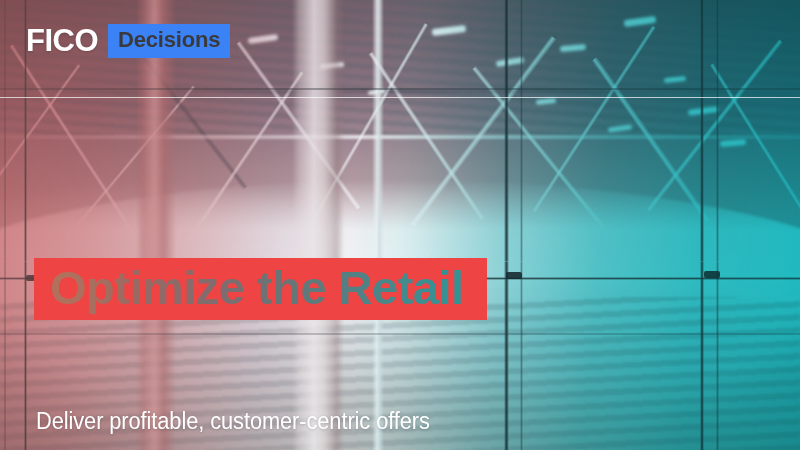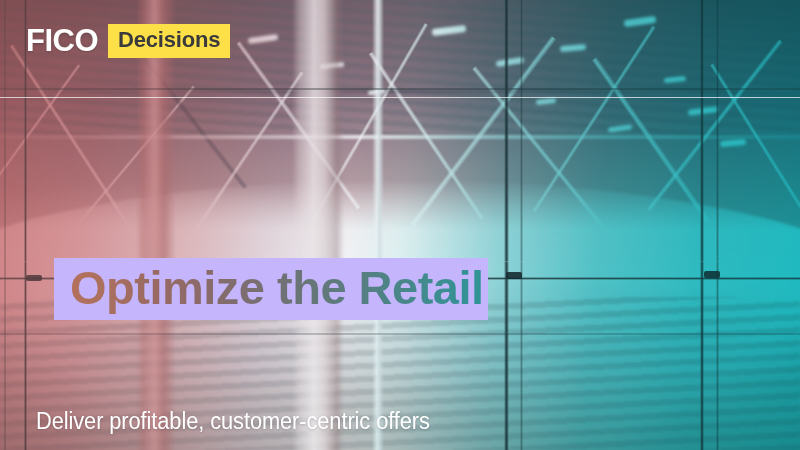--- a/index.html
+++ b/index.html
@@ -179,41 +179,40 @@
   }
   .logo-fico {
     color:#ffffff;
     font-size:31px;
     font-weight:bold;
     letter-spacing:-0.5px;
     line-height:34px;
     text-shadow:0 1px 2px rgba(0,0,0,.18);
   }
   .logo-badge {
-    background:#fde047;
+    background:#3b82f6;
     padding:0 10px 3px 10px;
     display:flex; align-items:center;
   }
   .logo-badge-text {
     color:#3a3a3c;
     font-size:22px;
     font-weight:bold;
     letter-spacing:-0.2px;
     line-height:28px;
   }
 
   
   .headline { position:absolute; left:34px; top:258px; z-index:12; }
 
   .band {
-    background:#c4b5fd;
+    background:#ef4444;
     display:inline-block;
-    padding:4px 4px 6px 16px;
+    padding:4px 23px 6px 16px;
     margin-bottom:8px;
-    margin-left:20px;
   }
   .band-text {
     display:block;
     font-size:47px;
     font-weight:bold;
     line-height:52px;
     letter-spacing:-0.5px;
     white-space:nowrap;
     
     background-image:linear-gradient(96deg,

